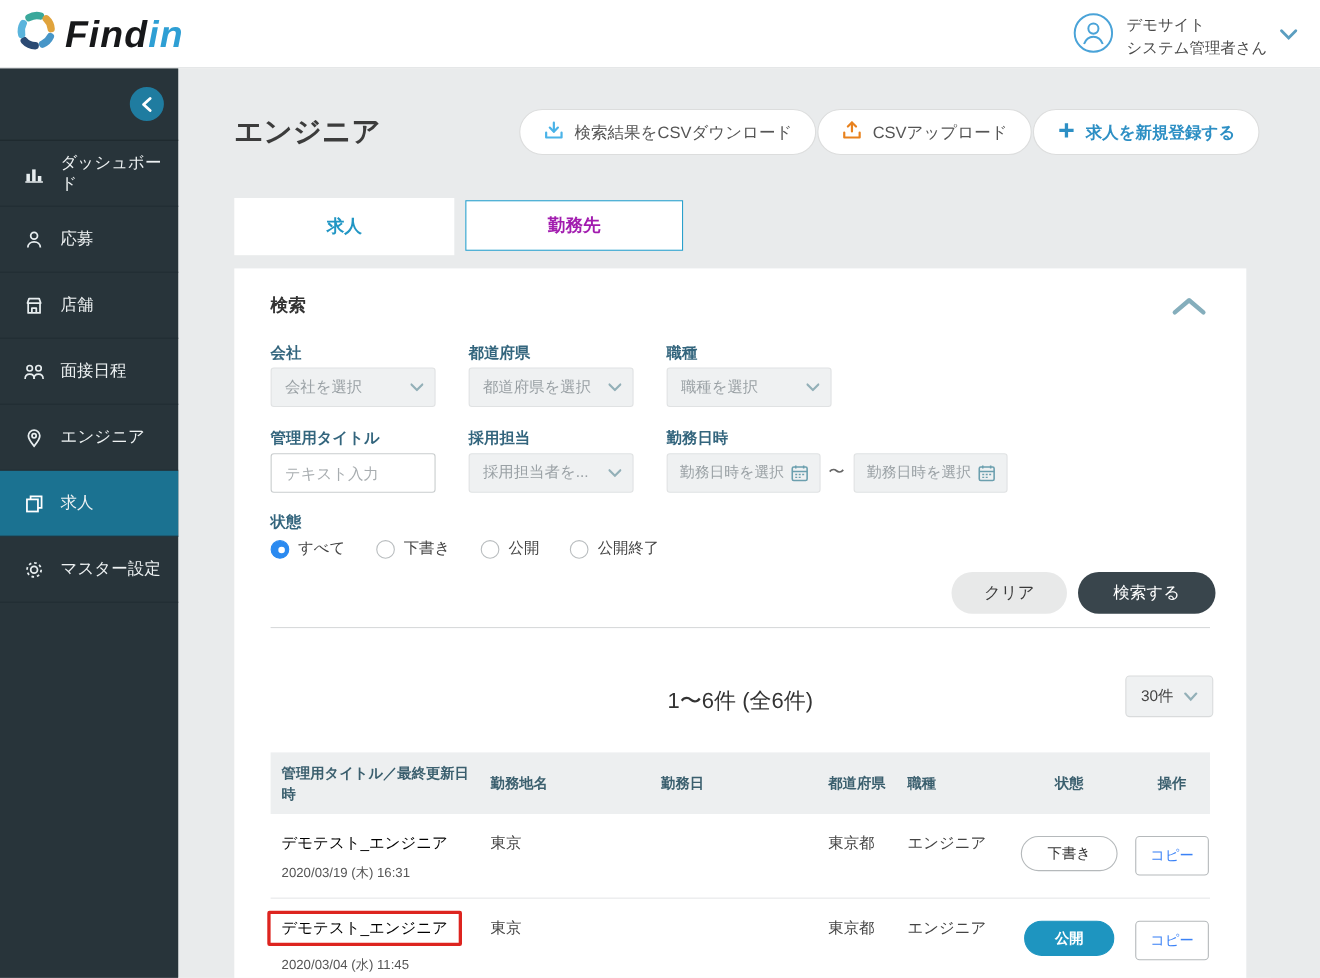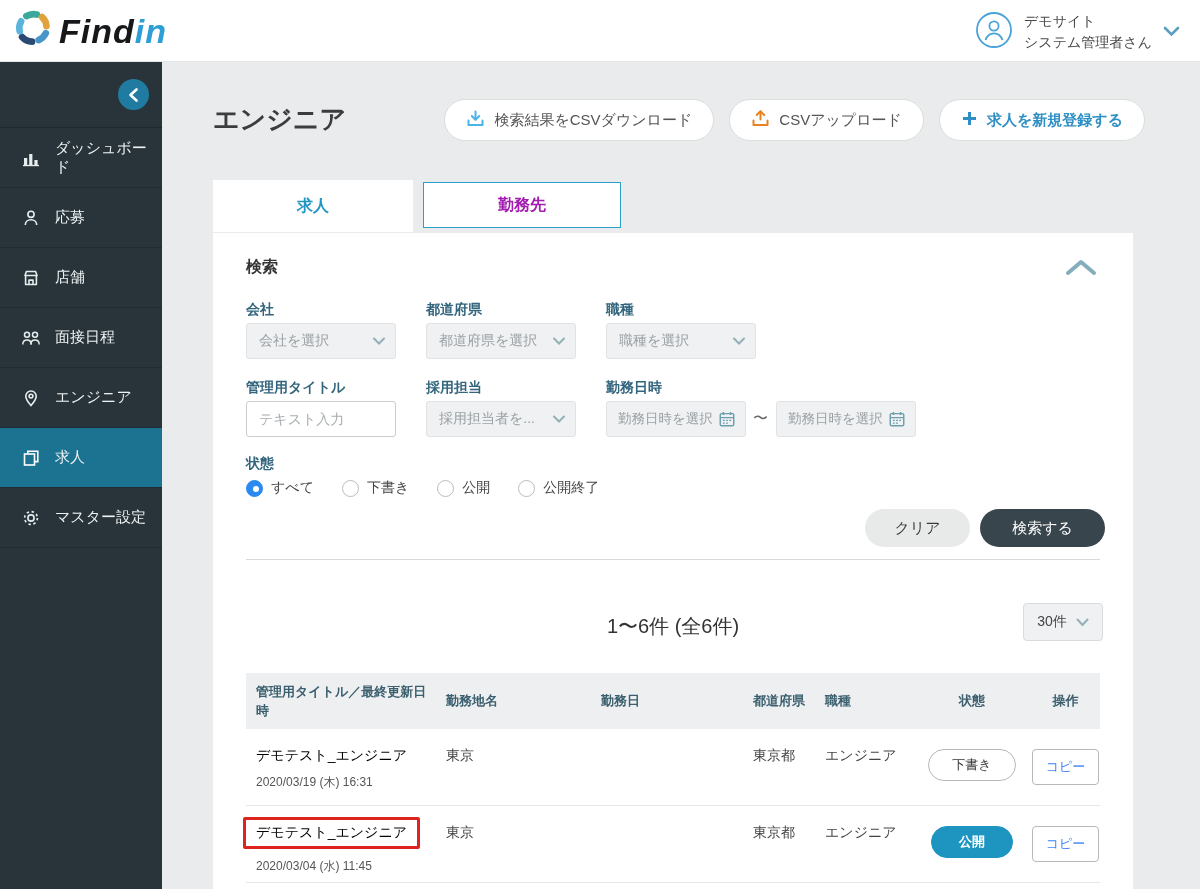--- a/index.html
+++ b/index.html
@@ -21,33 +21,33 @@
   .collapse-btn { position:absolute; right:13px; top:17px; width:31px; height:31px;
     border-radius:50%; background:#1f7ca0; display:flex; align-items:center; justify-content:center; cursor:pointer; }
   .nav-item { height:60px; display:flex; align-items:center; padding-left:20px; gap:13px;
     color:#eef2f3; font-size:15px; border-bottom:1px solid #222d33; cursor:pointer; }
   .nav-item.active { background:#1b7291; }
   .nav-ic { width:22px; display:flex; justify-content:center; }
 
   
   .main { position:fixed; top:62px; left:162px; width:1038px; bottom:0; background:#e9ebec; }
   .page-title { position:absolute; left:51px; top:40px; font-size:26px; font-weight:bold; color:#3c3c3c; }
-  .actions { position:absolute; right:55px; top:37px; display:flex; gap:15px; }
+  .actions { position:absolute; right:55px; top:37px; display:flex; gap:1px; }
   .action-btn { height:42px; border-radius:21px; background:#fff; border:1px solid #dcdddd;
     display:flex; align-items:center; gap:9px; padding:0 21px; font-size:15px; color:#555; cursor:pointer; }
   .action-btn.primary { color:#2d8fc4; font-weight:bold; }
 
   .tabs { position:absolute; left:51px; top:118px; display:flex; }
   .tab-active { width:200px; height:52px; background:#fff; color:#2196c4; font-size:16px; font-weight:600;
     display:flex; align-items:center; justify-content:center; cursor:pointer; }
   .tab-inactive { width:198px; height:46px; border:1px solid #2aa0cc; background:#fff; color:#a21caf;
     font-size:16px; font-weight:600; display:flex; align-items:center; justify-content:center;
     margin-left:10px; margin-top:2px; cursor:pointer; }
 
-  .panel { position:absolute; left:51px; top:171px; width:920px; bottom:0; background:#fff; }
+  .panel { position:absolute; left:51px; top:182px; width:920px; bottom:0; background:#fff; }
 
   
   .search-heading { position:absolute; left:33px; top:24px; font-size:16px; font-weight:bold; color:#333; }
   .sec-collapse { position:absolute; right:36px; top:26px; cursor:pointer; }
   .f-label { position:absolute; font-size:14px; font-weight:bold; color:#33657d; }
   .select { width:150px; height:36px; background:#eff1f2; border:1px solid #e0e2e3; border-radius:3px;
     display:flex; align-items:center; justify-content:space-between; padding:0 10px 0 12px;
     font-size:14px; color:#9aa1a5; cursor:pointer; position:absolute; }
   .text-input { position:absolute; width:150px; height:36px; background:#fff; border:1px solid #c9cdce;
     border-radius:3px; padding:1px 12px; font-size:14px; color:#333; }

